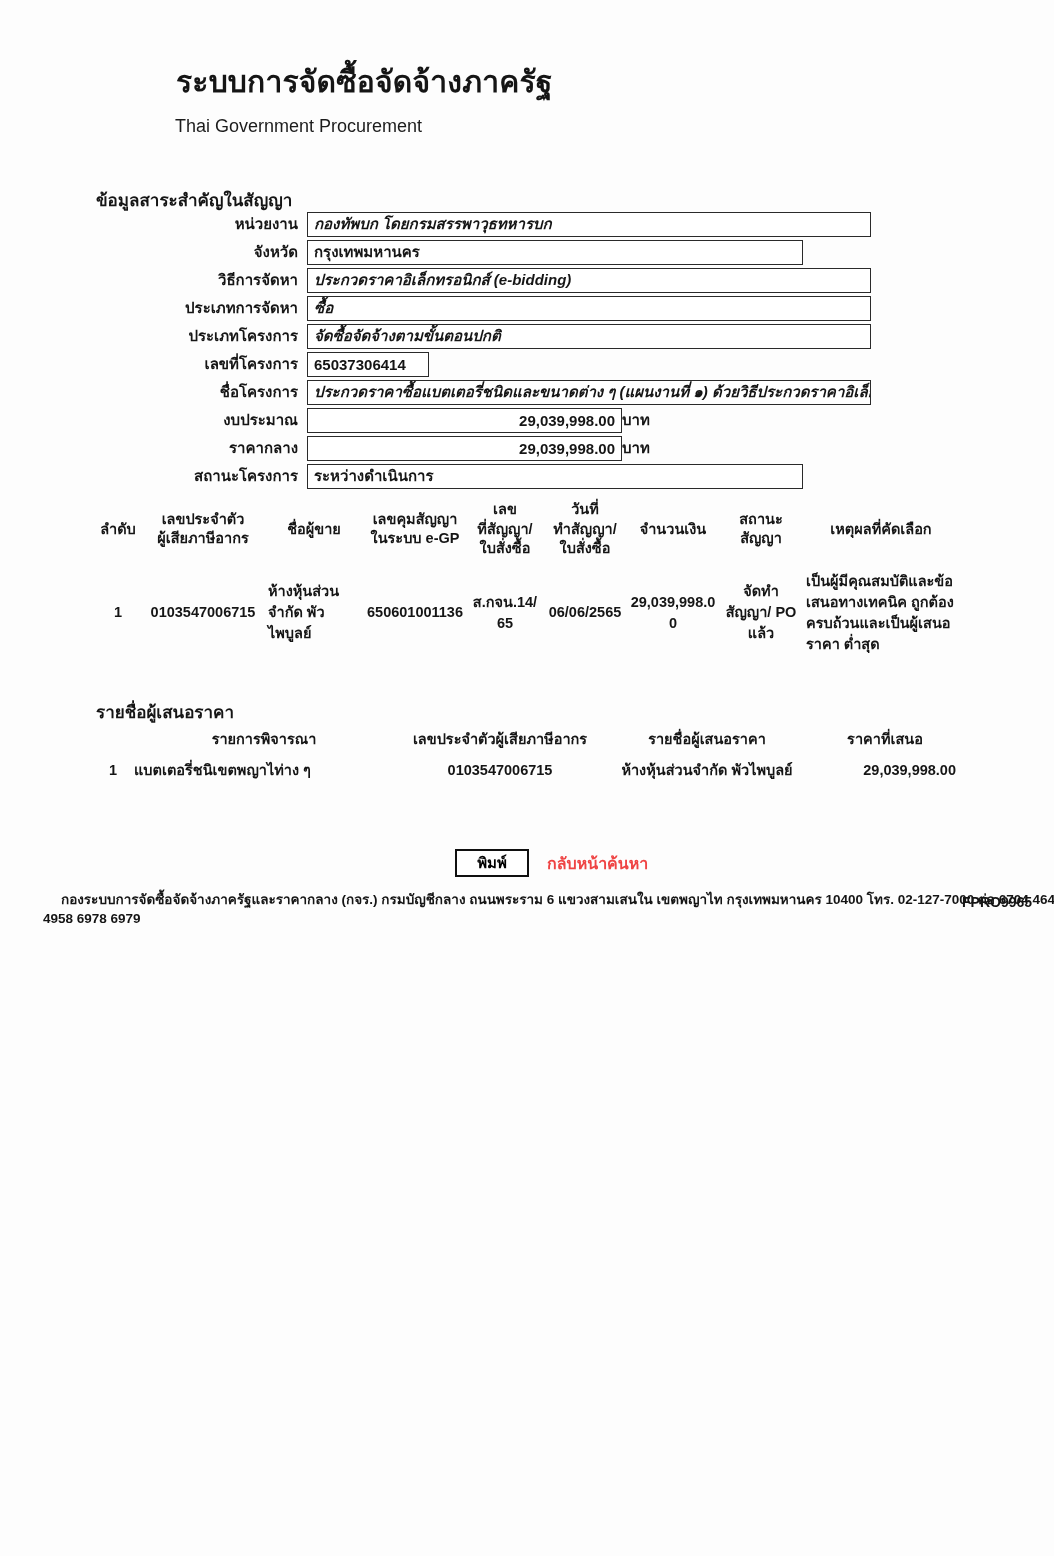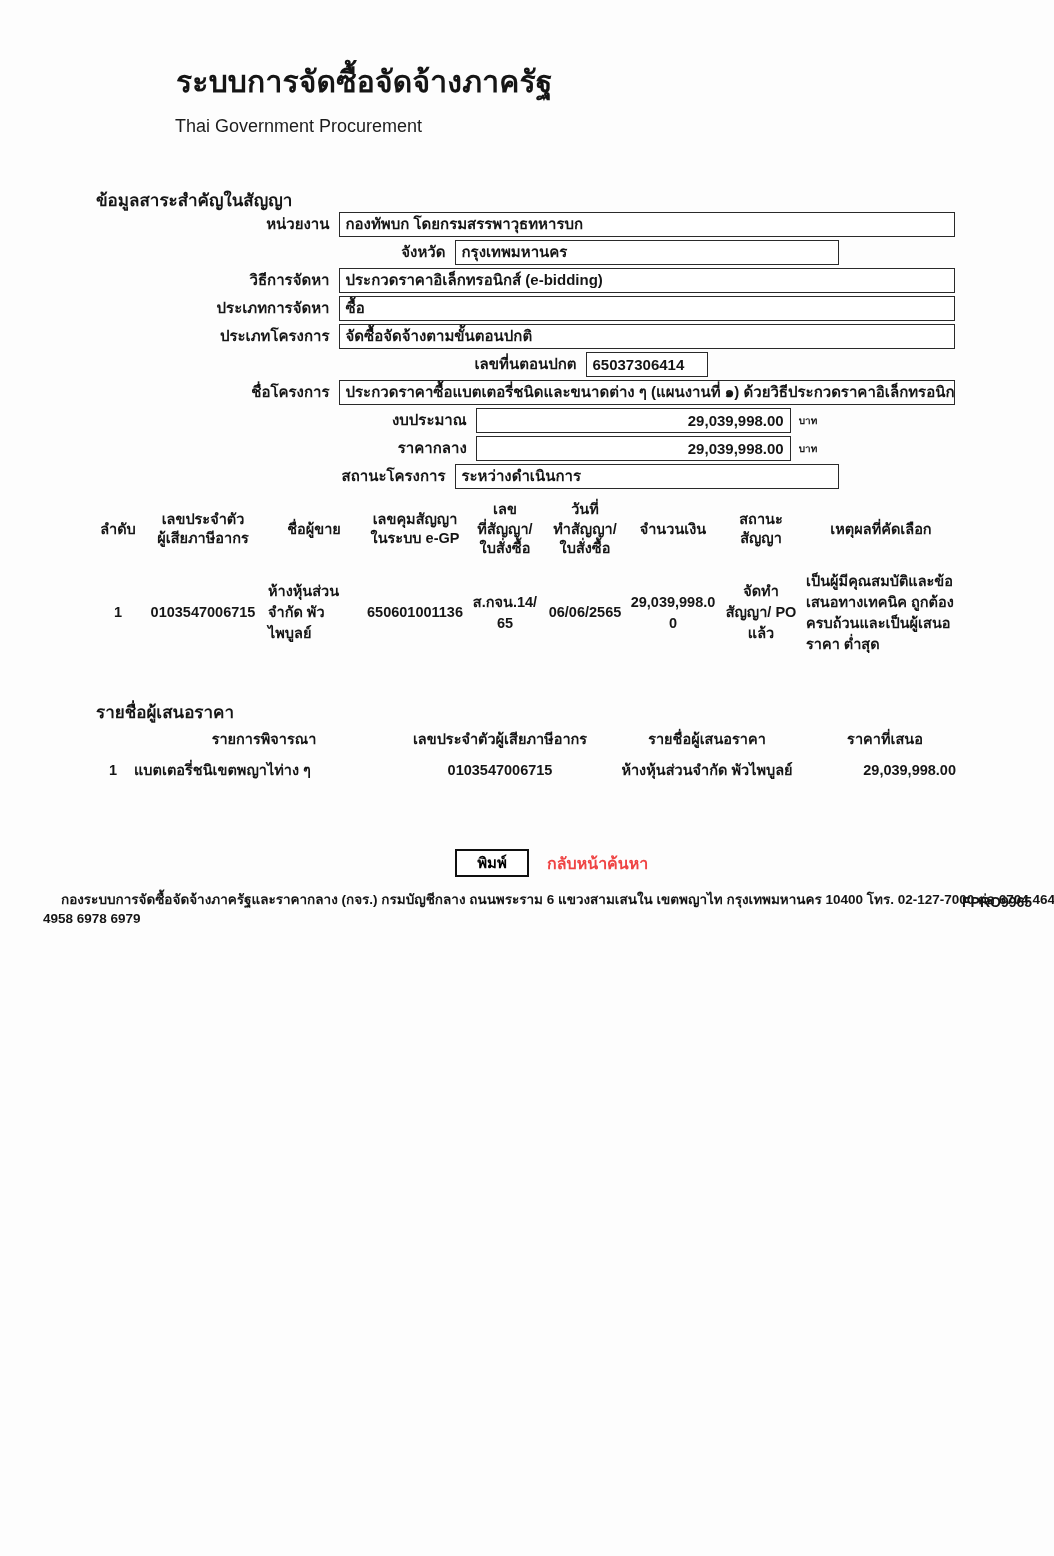--- a/index.html
+++ b/index.html
@@ -10,32 +10,32 @@
     background:#fdfdfd; overflow:hidden; margin:0 auto;
   }
   .title { position:absolute; left:176px; top:58px; font-size:30px; font-weight:bold; letter-spacing:.2px; }
   .subtitle { position:absolute; left:175px; top:116px; font-size:18px; color:#1c1c1c; }
 
   .section-title { position:absolute; font-size:17px; font-weight:bold; }
   .st-contract { left:96px; top:186px; }
   .st-bidders  { left:96px; top:698px; }
 
   .form { position:absolute; left:96px; top:210px; width:890px; }
-  .form-row { display:flex; align-items:center; height:28px;justify-content:center; }
+  .form-row { display:flex; align-items:center; height:28px; }
   .form-label { width:211px; text-align:right; padding-right:9px; font-weight:bold; font-size:15px; white-space:nowrap; }
   .box {
     border:1.5px solid #2a2a2a; background:#fff; height:25px;
     display:flex; align-items:center; padding:0 6px;
     font-size:15px; font-weight:bold; overflow:hidden; white-space:nowrap;
   }
-  .box.long   { width:616px; }
-  .box.medium { width:384px; }
+  .box.long   { width:564px;font-style:italic; }
+  .box.medium { width:496px; }
   .box.short  { width:122px; }
   .box.amount { width:315px; justify-content:flex-end; }
-  .suffix { margin-left:8px; font-size:10px; font-weight:bold; }
+  .suffix { font-size:15px; font-weight:bold; }
 
   table { border-collapse:collapse; table-layout:fixed; width:100%; }
   .contract-table { position:absolute; left:95px; top:494px; width:864px; }
   .bidders-table  { position:absolute; left:95px; top:724px; width:864px; }
   th {
     font-size:14.5px; font-weight:bold; text-align:center; vertical-align:middle;
     white-space:pre-line; padding:6px 2px; line-height:1.35;
   }
   td {
     font-size:14.5px; font-weight:bold; vertical-align:middle;
@@ -82,21 +82,21 @@
     </div>
     <div class="form-row">
       <div class="form-label">ประเภทการจัดหา</div>
       <div class="box long">ซื้อ</div>
     </div>
     <div class="form-row">
       <div class="form-label">ประเภทโครงการ</div>
       <div class="box long">จัดซื้อจัดจ้างตามขั้นตอนปกติ</div>
     </div>
     <div class="form-row">
-      <div class="form-label">เลขที่นตอนปกต</div>
+      <div class="form-label">เลขที่โครงการ</div>
       <div class="box short">65037306414</div>
     </div>
     <div class="form-row">
       <div class="form-label">ชื่อโครงการ</div>
       <div class="box long">ประกวดราคาซื้อแบตเตอรี่ชนิดและขนาดต่าง ๆ (แผนงานที่ ๑) ด้วยวิธีประกวดราคาอิเล็กทรอนิกส์ (</div>
     </div>
     <div class="form-row">
       <div class="form-label">งบประมาณ</div>
       <div class="box amount">29,039,998.00</div>
       <div class="suffix">บาท</div>

